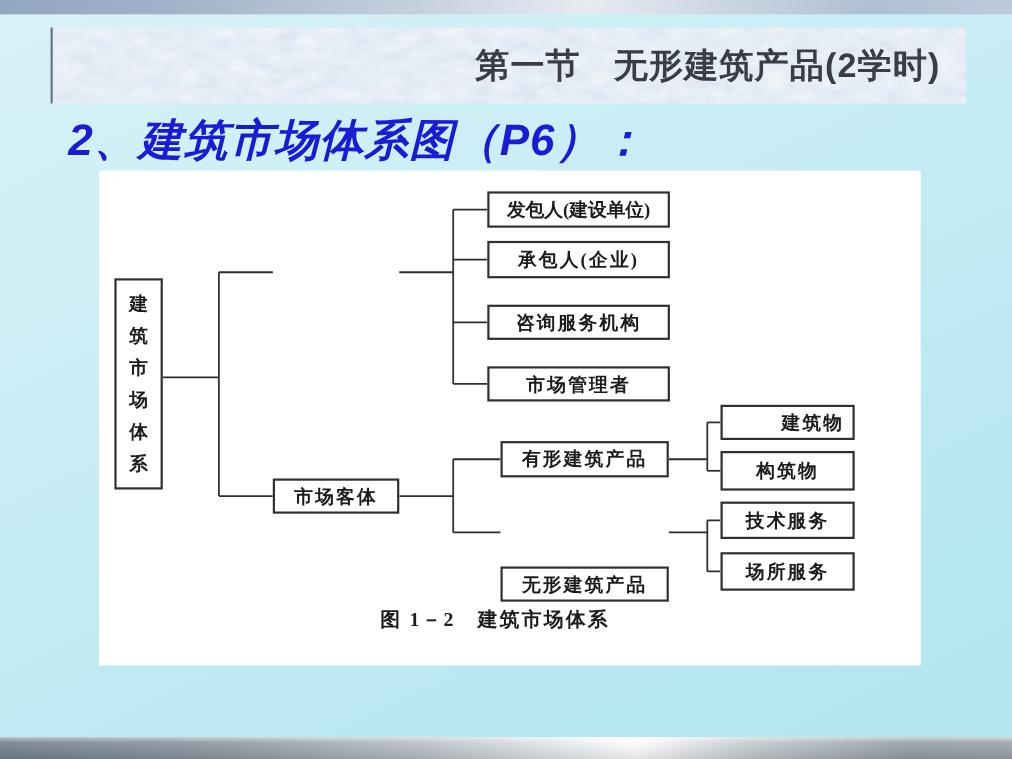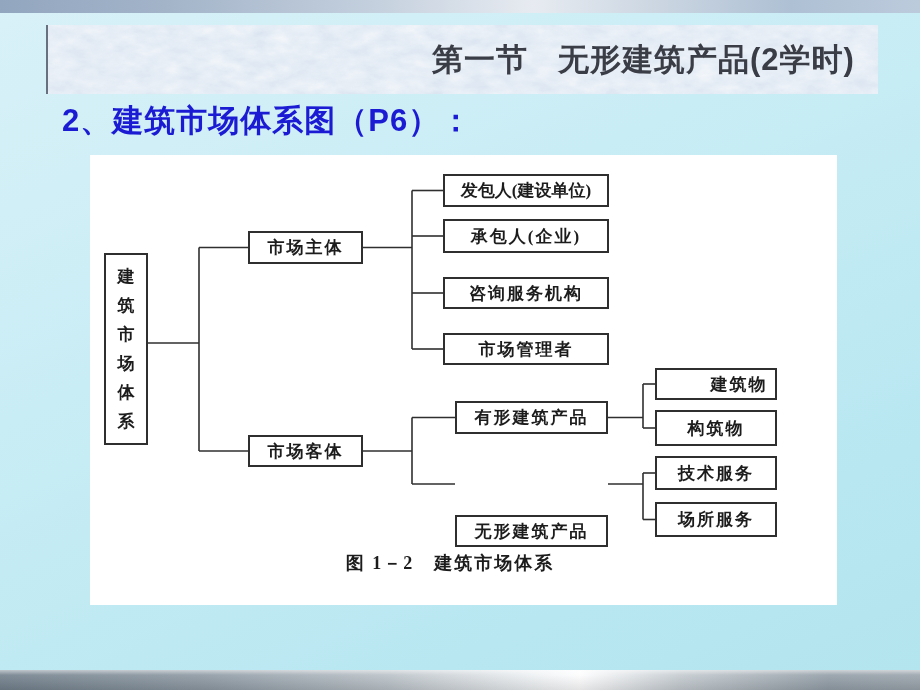--- a/index.html
+++ b/index.html
@@ -40,22 +40,22 @@
     display: flex; align-items: center; gap: 30px;
     z-index: 2;
   }
   .band-title-row span {
     font-size: 31px; font-weight: 700; color: #3a3d45; letter-spacing: 1px;
     white-space: nowrap;
   }
   
   .subtitle {
     position: absolute; left: 62px; top: 100px;
-    font-size: 31px; font-weight: 700; color: #1b1bd4;
-    letter-spacing: 1px; white-space: nowrap;
+    font-size: 40px; font-weight: 700; color: #1b1bd4;
+    letter-spacing: 1px; white-space: nowrap; font-style: italic;
   }
   
   .panel {
     position: absolute; left: 90px; top: 155px; width: 747px; height: 450px;
     background: #ffffff;
   }
   .connector-svg { position: absolute; left: 0; top: 0; }
   .connector-svg path { stroke: #2f2f2f; stroke-width: 1.6; fill: none; }
   
   .dbox {
@@ -140,21 +140,20 @@
       <path d="M553,364.5 H565"></path>
     </svg>
 
     <div class="dbox root-box">建
 筑
 市
 场
 体
 系</div>
 
-    <div class="dbox b-zhuti">市场主体</div>
     <div class="dbox b-keti">市场客体</div>
 
     <div class="dbox b-c1">发包人(建设单位)</div>
     <div class="dbox b-c2">承包人(企业)</div>
     <div class="dbox b-c3">咨询服务机构</div>
     <div class="dbox b-c4">市场管理者</div>
 
     <div class="dbox b-y1">有形建筑产品</div>
     <div class="dbox b-y2">无形建筑产品</div>
 

